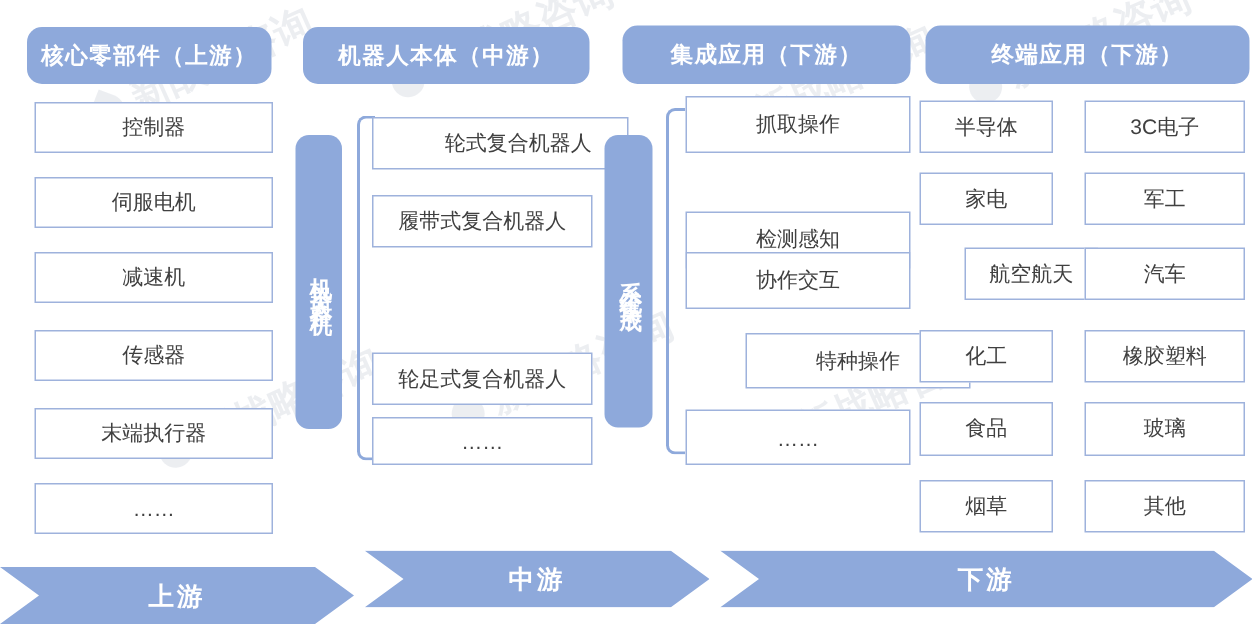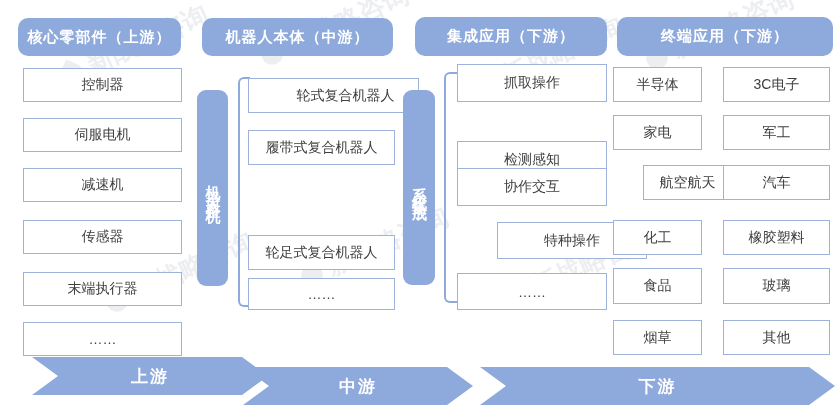--- a/index.html
+++ b/index.html
@@ -121,17 +121,17 @@
   <div class="box" style="left:613px; top:268px; width:87px; height:34px;">食品</div>
   <div class="box" style="left:613px; top:320px; width:87px; height:33px;">烟草</div>
 
   <div class="box" style="left:723px; top:67px;  width:105px; height:33px;">3C电子</div>
   <div class="box" style="left:723px; top:115px; width:105px; height:33px;">军工</div>
   <div class="box" style="left:723px; top:165px; width:105px; height:33px;">汽车</div>
   <div class="box" style="left:723px; top:220px; width:105px; height:33px;">橡胶塑料</div>
   <div class="box" style="left:723px; top:268px; width:105px; height:34px;">玻璃</div>
   <div class="box" style="left:723px; top:320px; width:105px; height:33px;">其他</div>
 
-  <div class="chev" style="left:0px;   top:357px; width:236px; height:38px;margin-left:32px;">上游</div>
+  <div class="chev" style="left:0px;   top:378px; width:236px; height:38px;">上游</div>
   <div class="chev" style="left:243px; top:367px; width:230px; height:38px;">中游</div>
   <div class="chev" style="left:480px; top:367px; width:355px; height:38px;">下游</div>
 
 </div>
 
 </body></html>

